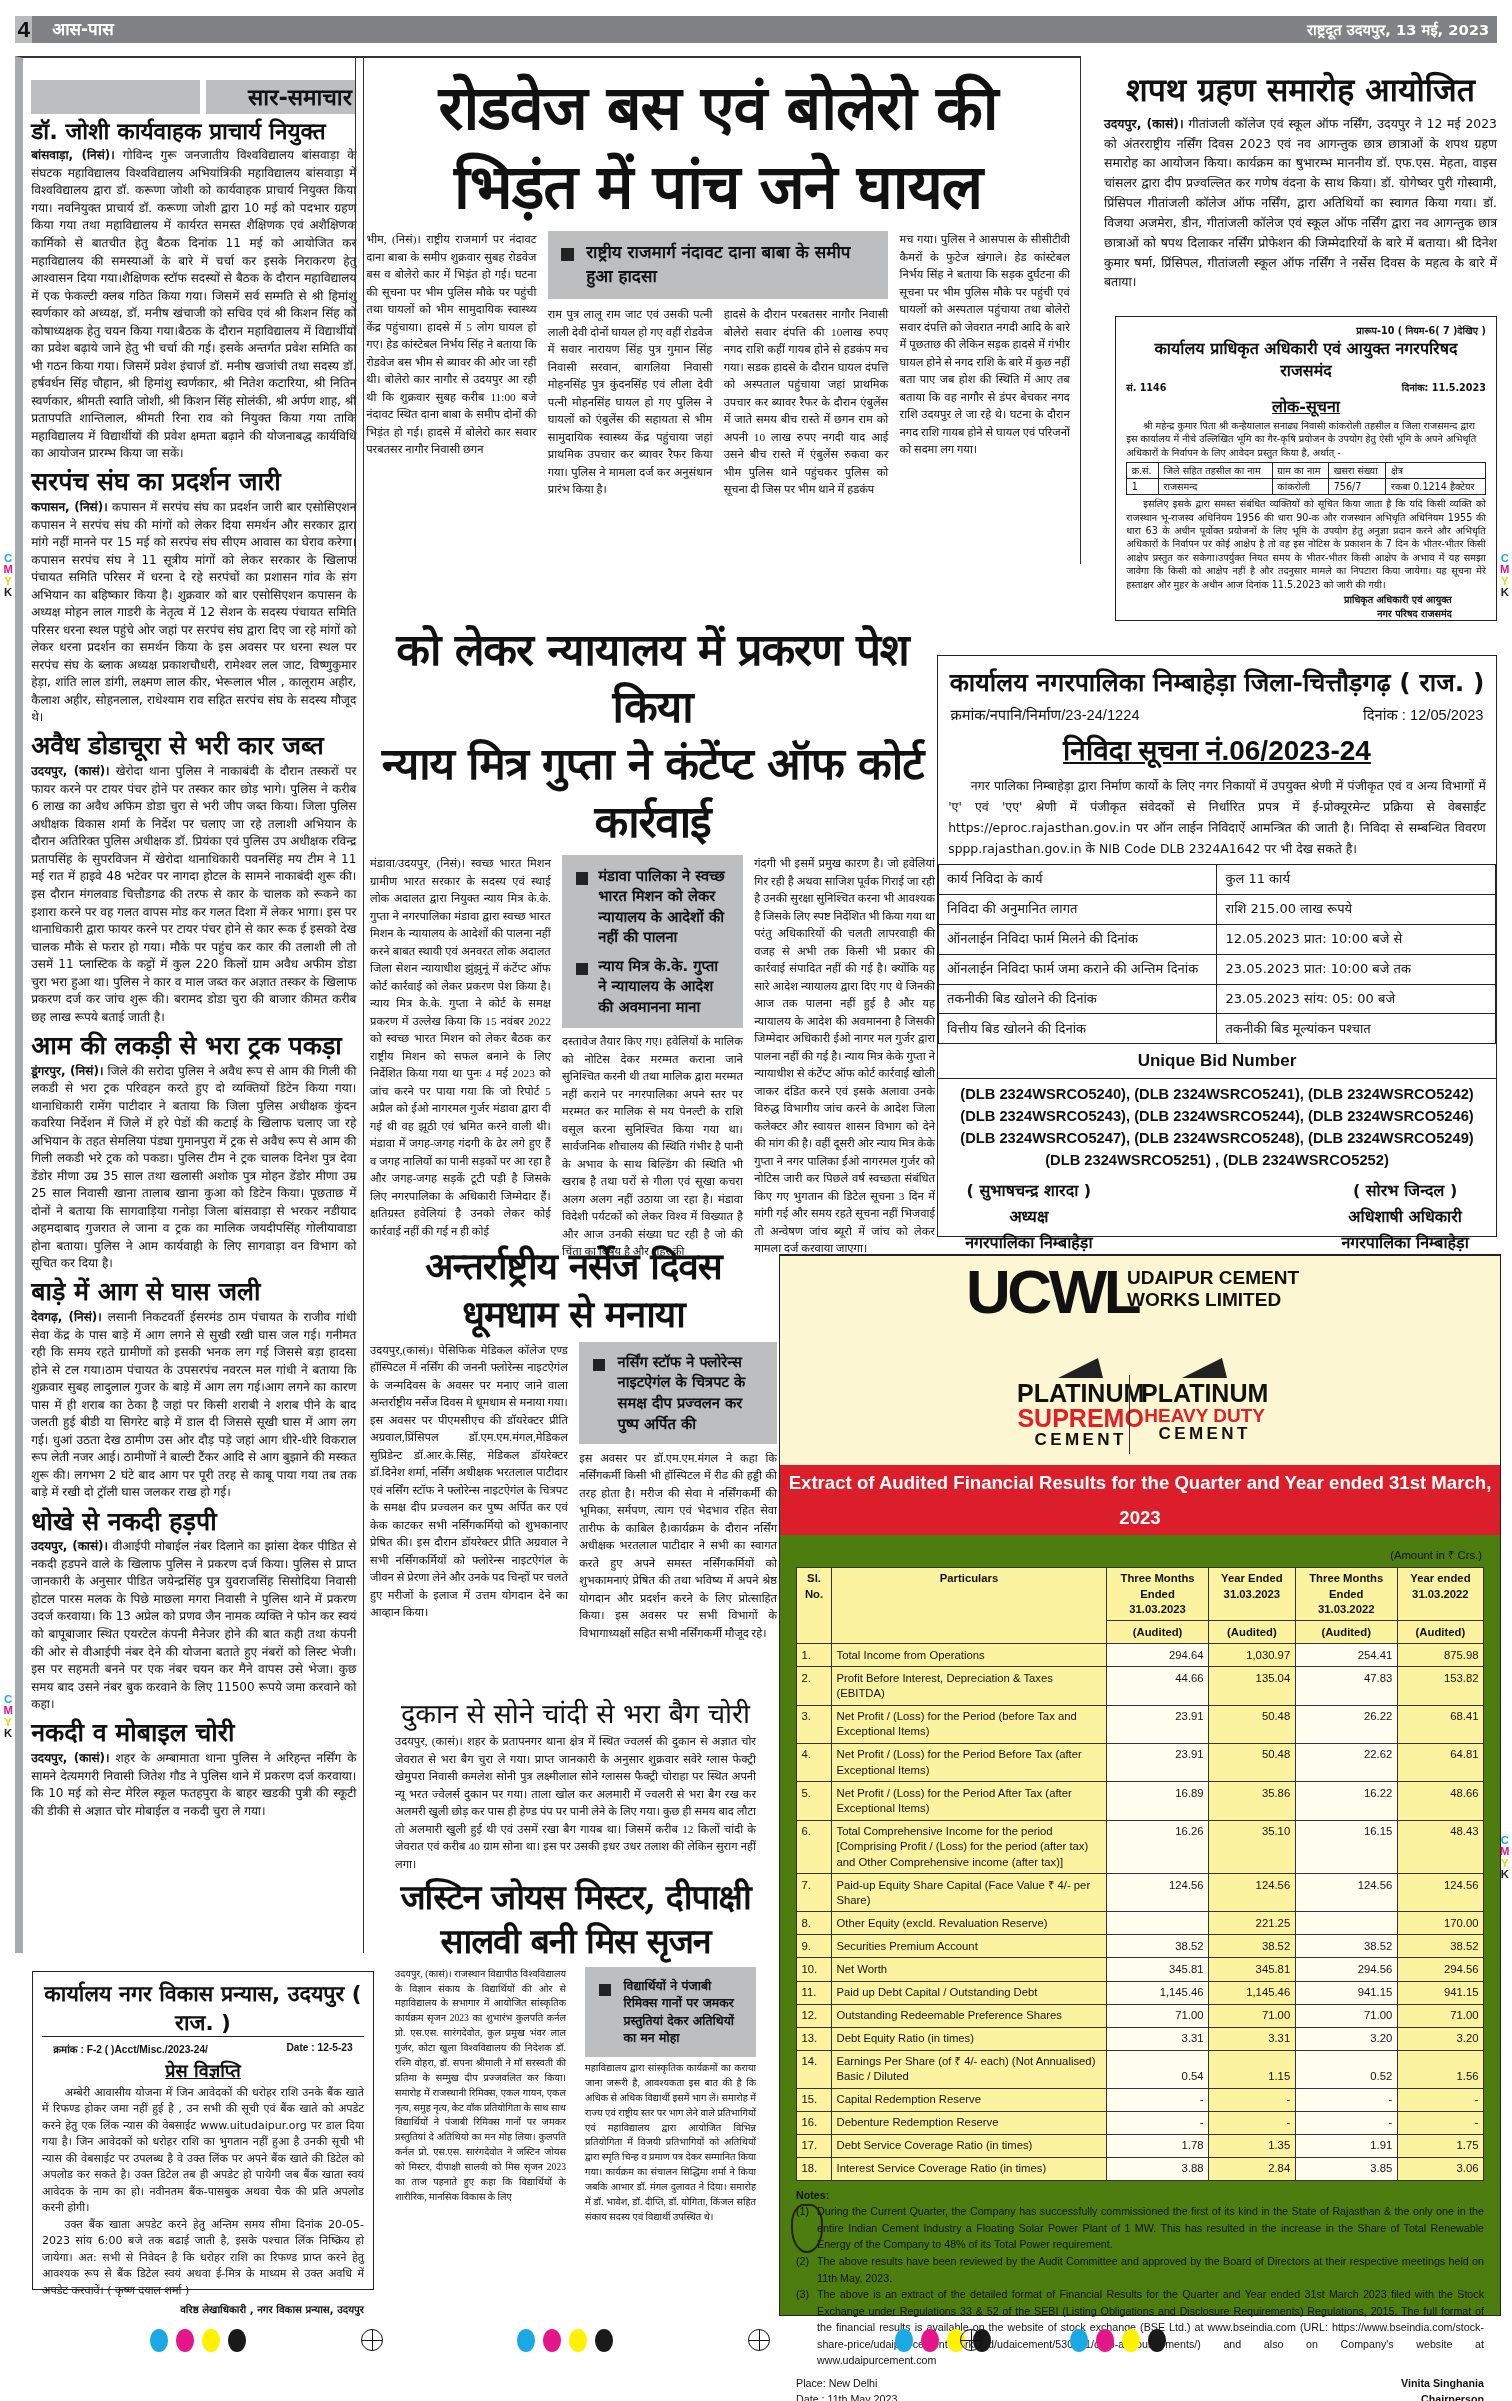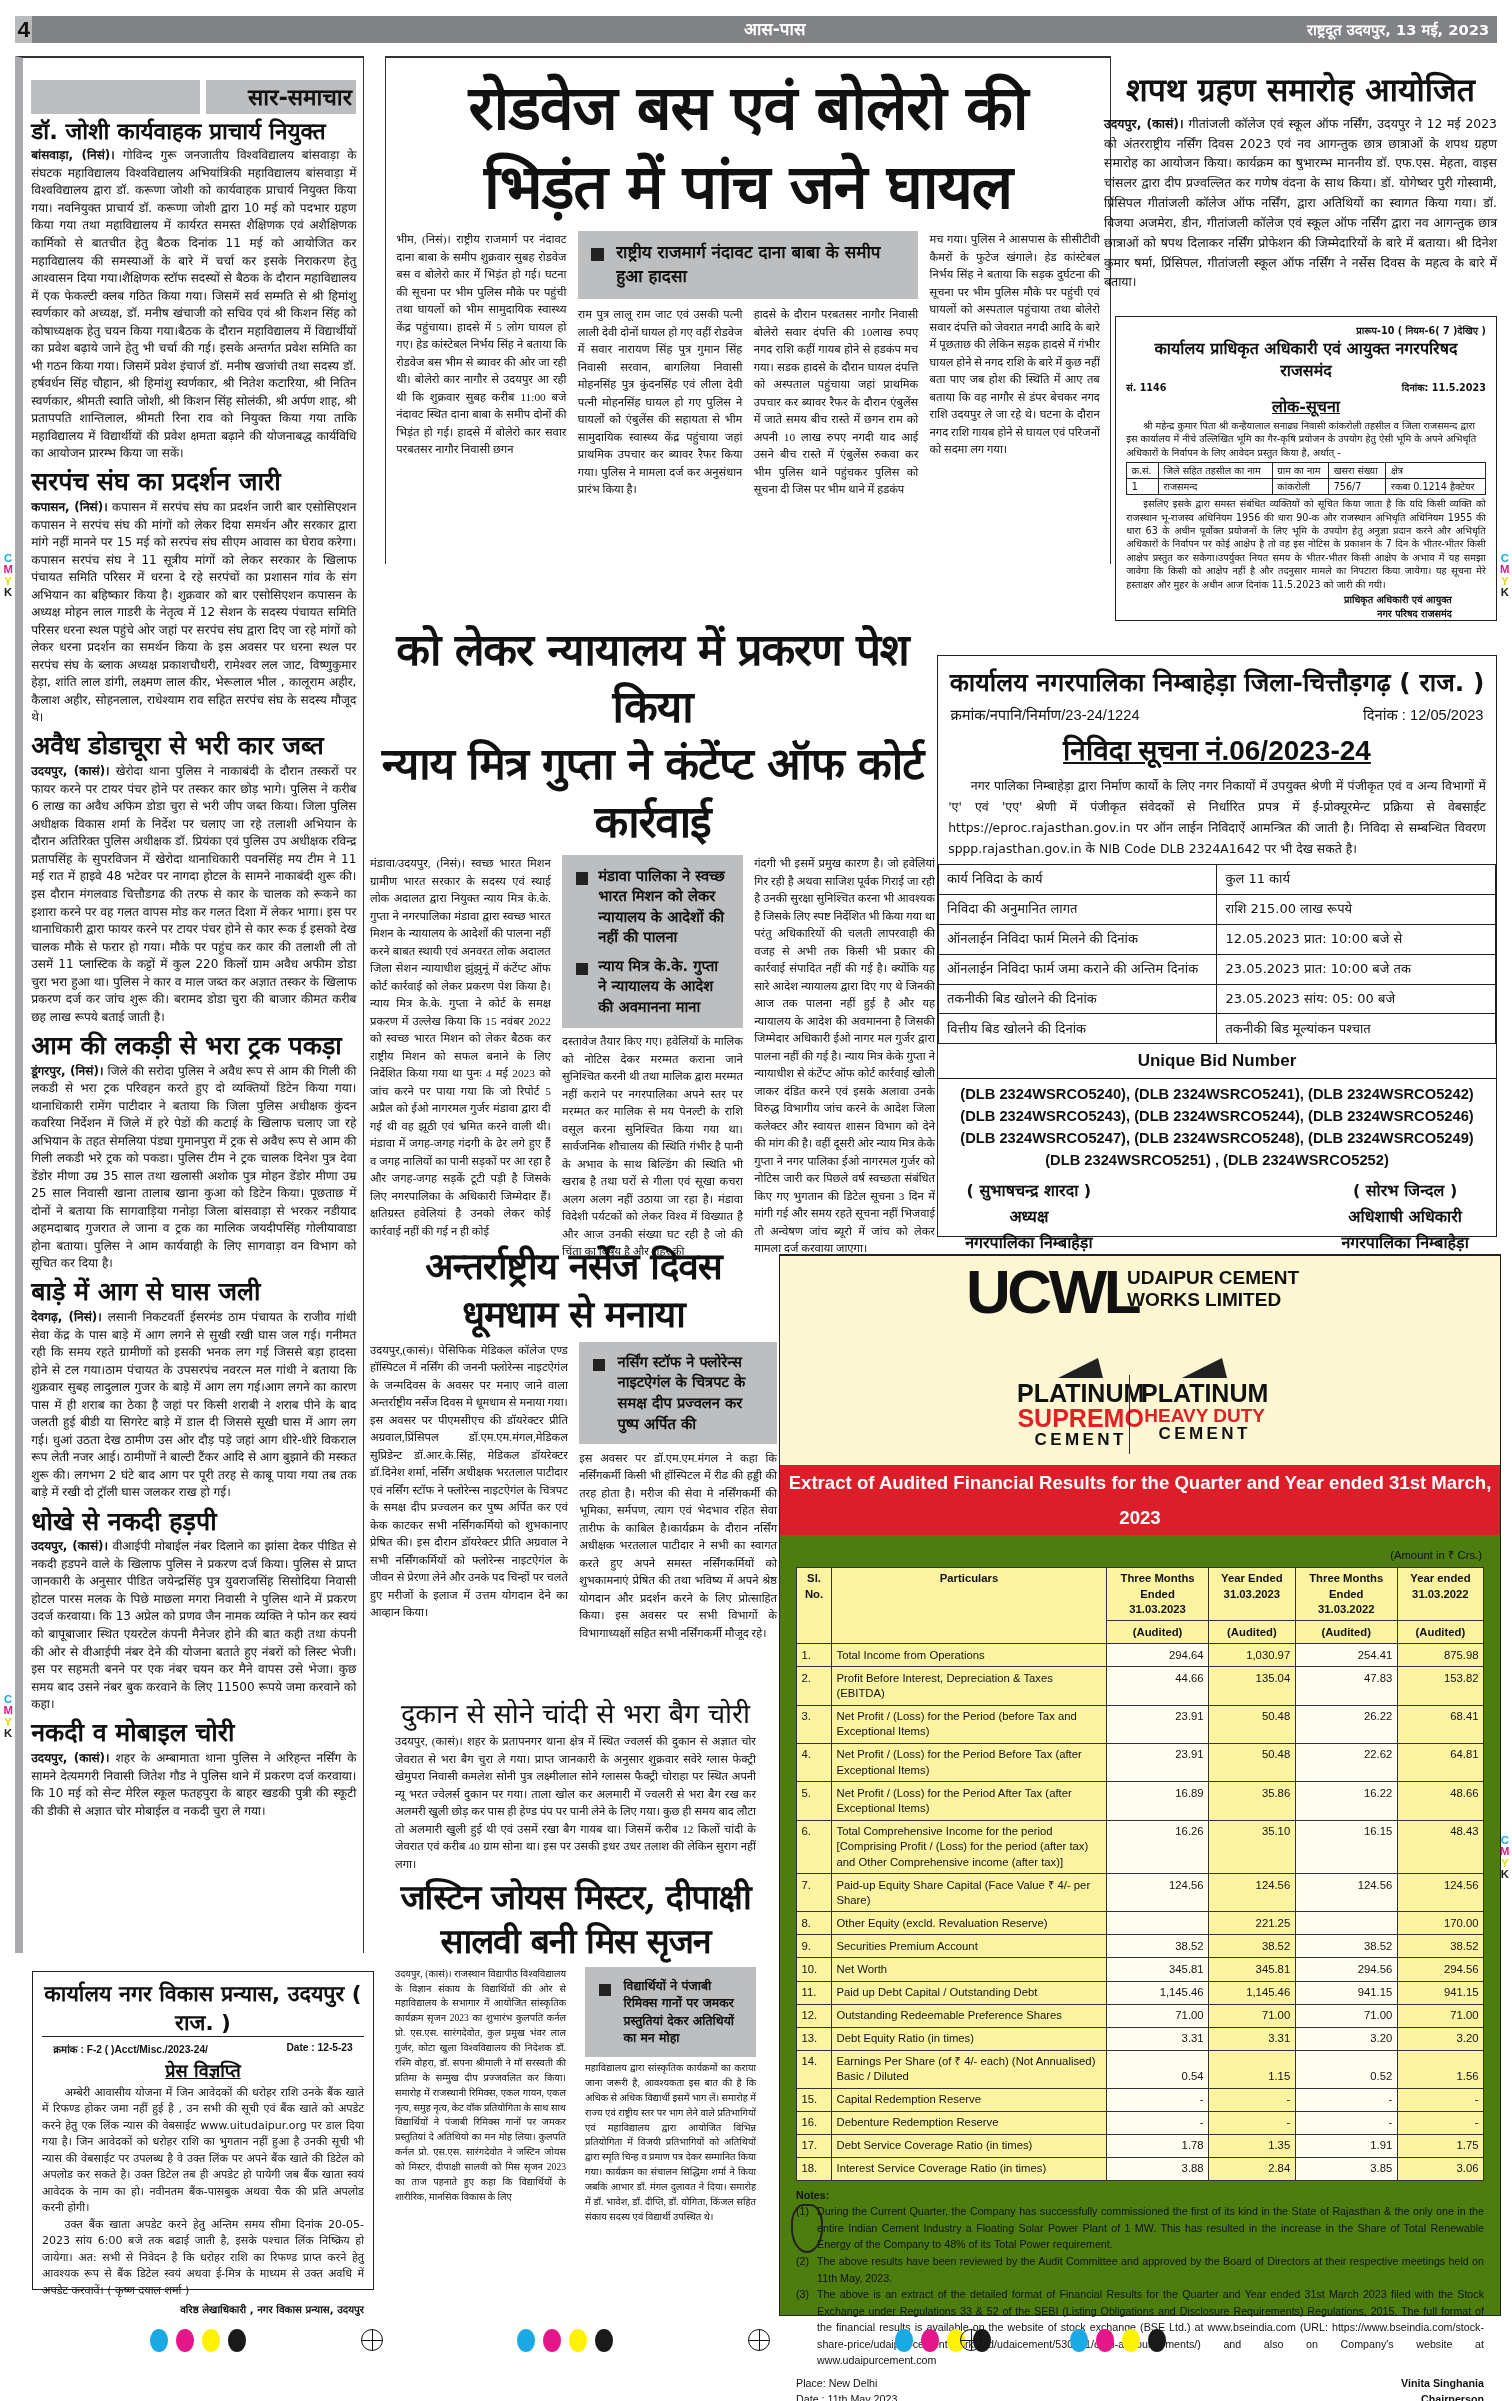--- a/index.html
+++ b/index.html
@@ -1,30 +1,30 @@
 <!DOCTYPE html>
 <html style="font-size:9px"><head>
 <meta charset="utf-8">
 <style>
   html,body{margin:0;padding:0;background:#fff;}
   body{width:1512px;height:2401px;position:relative;overflow:hidden;font-family:"DejaVu Sans",sans-serif;color:#111;}
   .abs{position:absolute;}
   .hdr{left:15.2px;top:16px;width:1482px;height:27px;background:#808285;}
   .hdr .pg{position:absolute;left:0;top:0;width:17px;height:27px;background:#b9babc;font:700 22.6px "Liberation Sans",sans-serif;color:#111;text-align:center;line-height:27px;}
-  .hdr .sec{position:absolute;left:0;right:0;top:0;text-align:center;font:700 17px "DejaVu Sans",sans-serif;color:#fff;line-height:27px;padding-left:37px;}
+  .hdr .sec{position:absolute;left:0;right:0;top:0;font:700 17px "DejaVu Sans",sans-serif;color:#fff;line-height:27px;padding-left:37px;}
   .hdr .dt{position:absolute;right:8px;top:0;font:700 14.7px "DejaVu Sans",sans-serif;color:#fff;line-height:27px;}
   .box{border:1.7px solid #222;box-sizing:border-box;}
   .colL{left:15.2px;top:56px;width:349px;height:1897px;border-left:8px solid #a7a9ac;border-right:1.1px solid #333;border-top:2.3px solid #333;box-sizing:border-box;padding:5.6px 6.8px 0 8px;}
   .badge{display:flex;gap:5.6px;margin-top:16px;}
   .badge .g1{width:169px;height:34px;background:#bcbec0;}
   .badge .g2{flex:1;height:34px;background:#bcbec0;font:700 22.6px "DejaVu Sans",sans-serif;text-align:right;padding-right:4.5px;line-height:34px;}
   h2.sub{font:700 25px "DejaVu Sans",sans-serif;margin:5.6px 0 3.4px;line-height:1.1;}
   p.body{font:400 12px/1.46 "DejaVu Sans",sans-serif;margin:0;text-align:justify;}
   p.body b{font-weight:700;}
-  .mid-head{left:385px;top:56px;width:726px;height:508px;border-top:2.3px solid #333;border-left:1.1px solid #333;border-right:1.1px solid #333;box-sizing:border-box;}
+  .mid-head{left:355px;top:56px;width:726px;height:508px;border-top:2.3px solid #333;border-left:1.1px solid #333;border-right:1.1px solid #333;box-sizing:border-box;}
   .big{font:700 61px/1.3 "DejaVu Serif",serif;text-align:center;margin:0;letter-spacing:-1.1px;}
   .big2{font:700 44px/1.3 "DejaVu Serif",serif;text-align:center;margin:0;letter-spacing:-1.1px;}
   .big3{font:700 37px/1.3 "DejaVu Serif",serif;text-align:center;margin:0;letter-spacing:-1.1px;}
   .cols{display:flex;gap:11.3px;padding:0 10.2px;}
   .cols > div{flex:1;}
   p.ncol{font:400 11.3px/1.55 "Liberation Serif",serif;margin:0;text-align:justify;}
   .hl{background:#bcbec0;padding:10.2px 13.6px;font:700 17px/1.4 "DejaVu Sans",sans-serif;display:flex;gap:12.4px;}
   .hl .sq{width:12.4px;height:12.4px;background:#222;flex:none;margin-top:6.8px;}
   .colR{left:1104px;top:56px;width:393px;}
   h2.rt{font:700 32px "DejaVu Sans",sans-serif;margin:22.6px 0 3.4px;text-align:center;}

